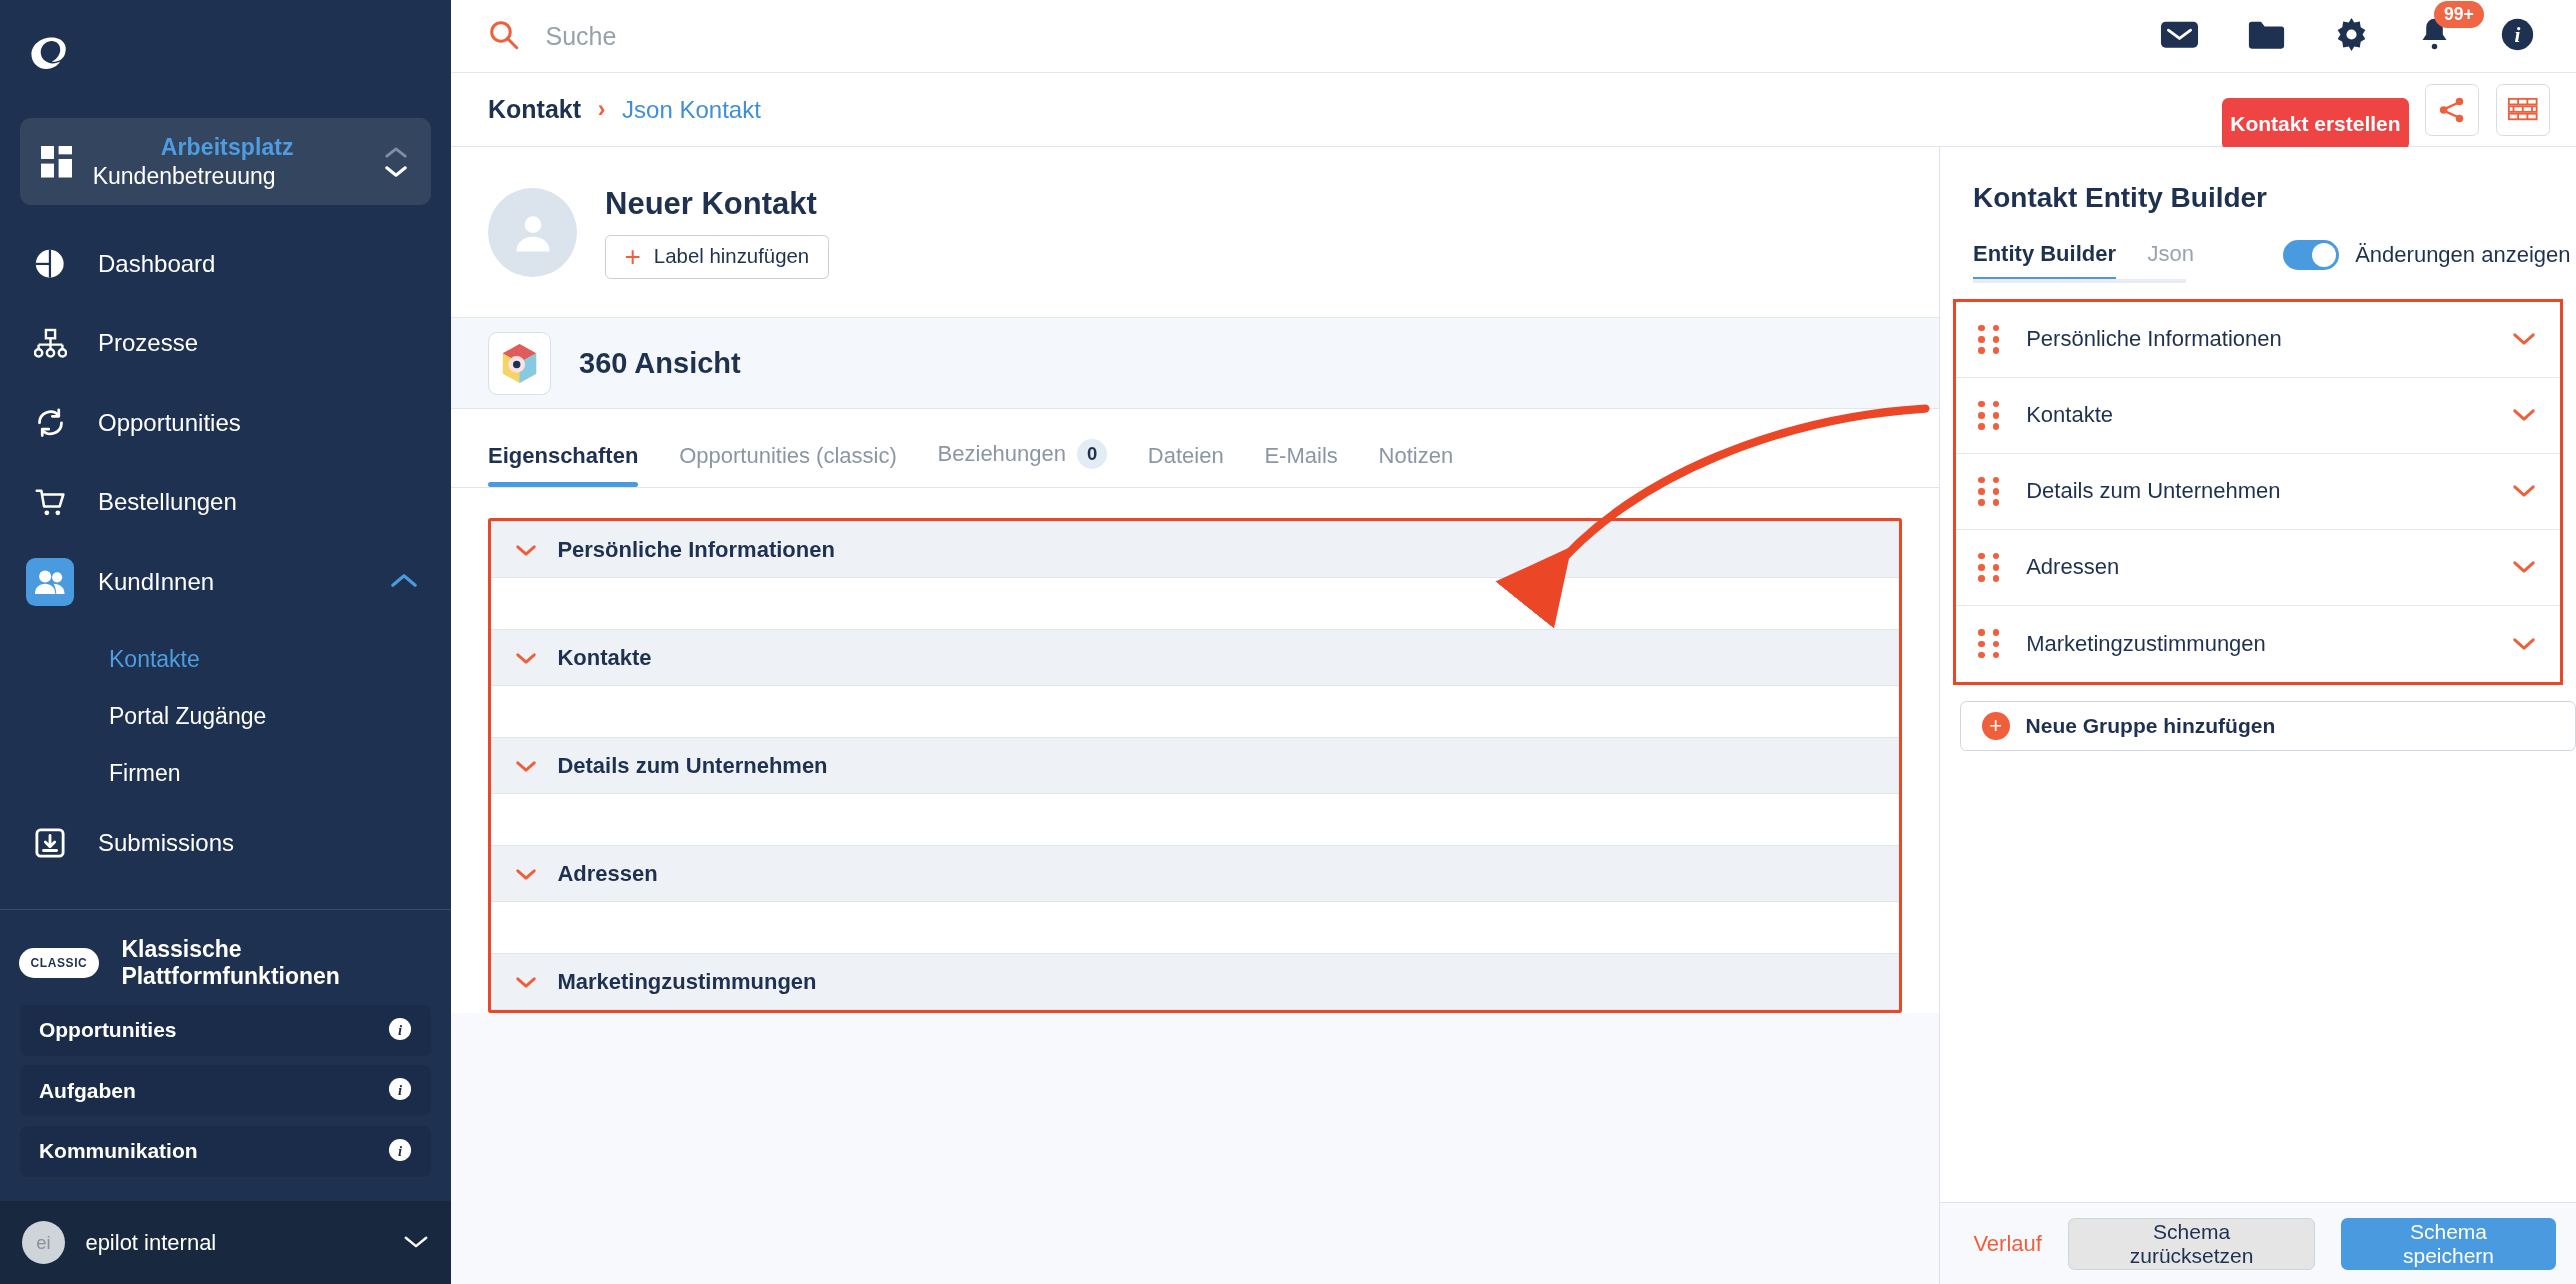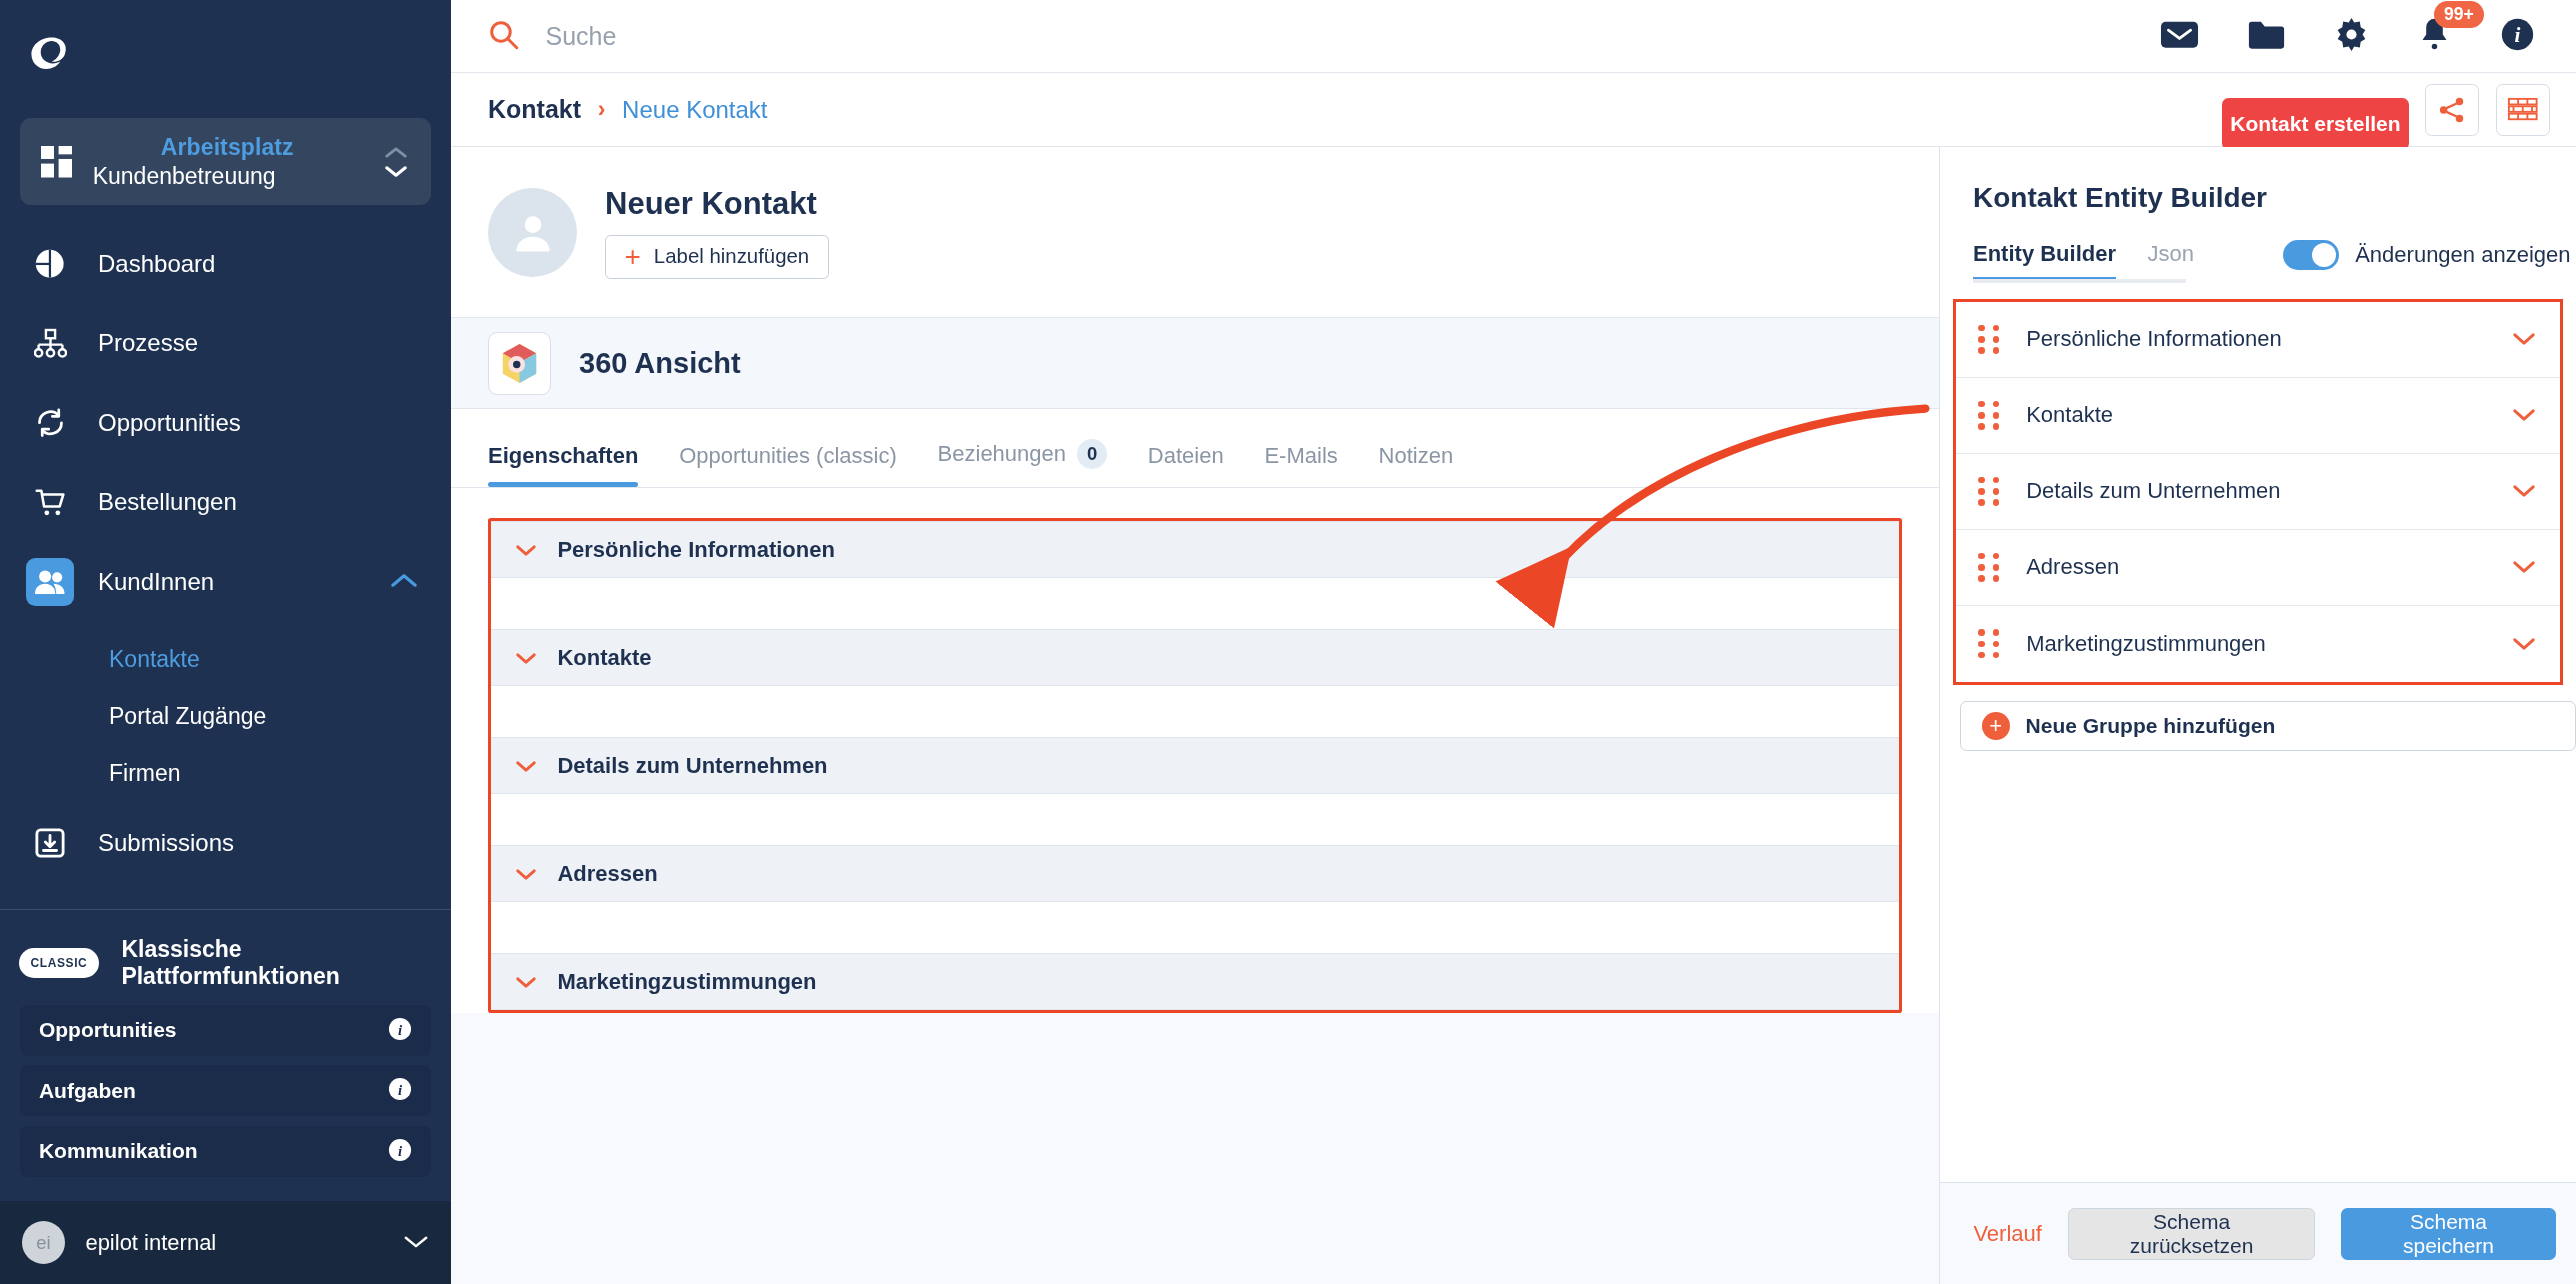--- a/index.html
+++ b/index.html
@@ -264,21 +264,21 @@
   }
   .add-circle {
     width: 28px; height: 28px; border-radius: 50%; background: #ef5f3c;
     color: #fff; font-size: 22px; line-height: 1;
     display: flex; align-items: center; justify-content: center; font-weight: 400;
   }
   .add-group-label { font-size: 21px; color: #1e3150; font-weight: 700; }
 
   .rp-footer {
     position: absolute; bottom: 0; left: 0; right: 0;
-    height: 102px; background: #f7f9fc;
+    height: 82px; background: #f7f9fc;
     border-top: 0.9px solid #dde3ea;
     display: flex; align-items: center; justify-content: flex-end;
     gap: 26px; padding: 0 20.4px;
   }
   .link-verlauf { color: #ef5f3c; font-size: 22px; margin-right: auto; margin-left: 13px; cursor: pointer; }
   .btn-outline {
     border: 0.9px solid #cdd5df; background: #e5e5e5; border-radius: 6.5px;
     height: 52px; padding: 0 24px; font-size: 21px; color: #1e3150;
     font-family: inherit; cursor: pointer; font-weight: 400;
   }
@@ -504,21 +504,21 @@
               <circle cx="19" cy="19" r="17" fill="#1e3150"></circle>
               <text x="19" y="27" font-size="23" font-family="Liberation Serif, serif" font-style="italic" font-weight="700" fill="#fff" text-anchor="middle">i</text>
             </svg>
         </span>
       </div>
     </div>
 
     <div class="breadcrumb-bar">
       <span class="crumb-root">Kontakt</span>
       <span class="crumb-sep">›</span>
-      <span class="crumb-current">Neue Kontakt</span>
+      <span class="crumb-current">Json Kontakt</span>
       <div class="crumb-actions">
         <button class="btn-primary">Kontakt erstellen</button>
         <span class="icon-btn">
           <svg width="28" height="28" viewBox="0 0 30 30">
               <circle cx="23" cy="6" r="4" fill="#ef5f3c"></circle>
               <circle cx="23" cy="24" r="4" fill="#ef5f3c"></circle>
               <circle cx="6" cy="15" r="4" fill="#ef5f3c"></circle>
               <path d="M20 8L9 13M9 17l11 5" stroke="#ef5f3c" stroke-width="2.4"></path>
             </svg>
         </span>

